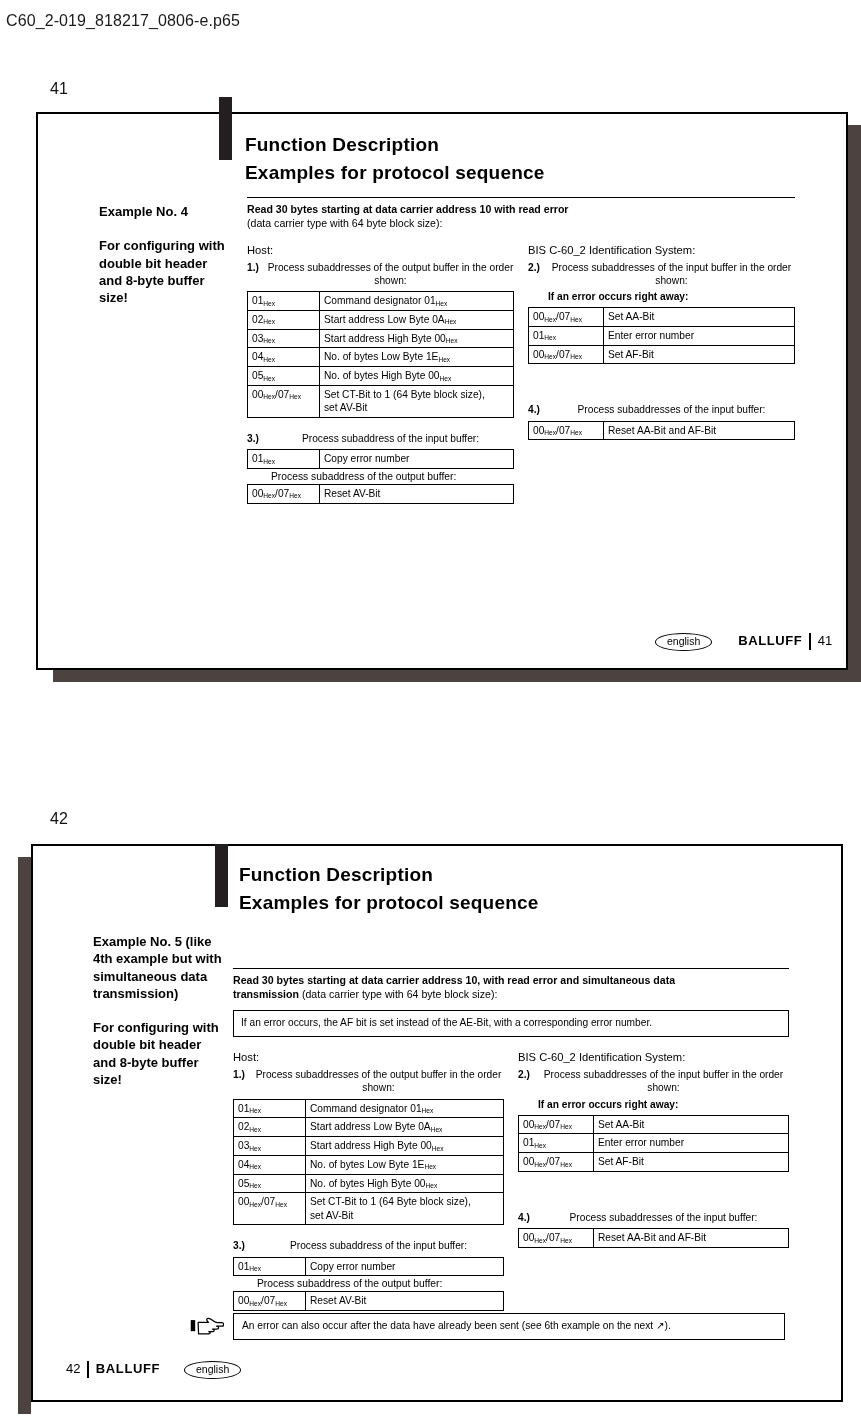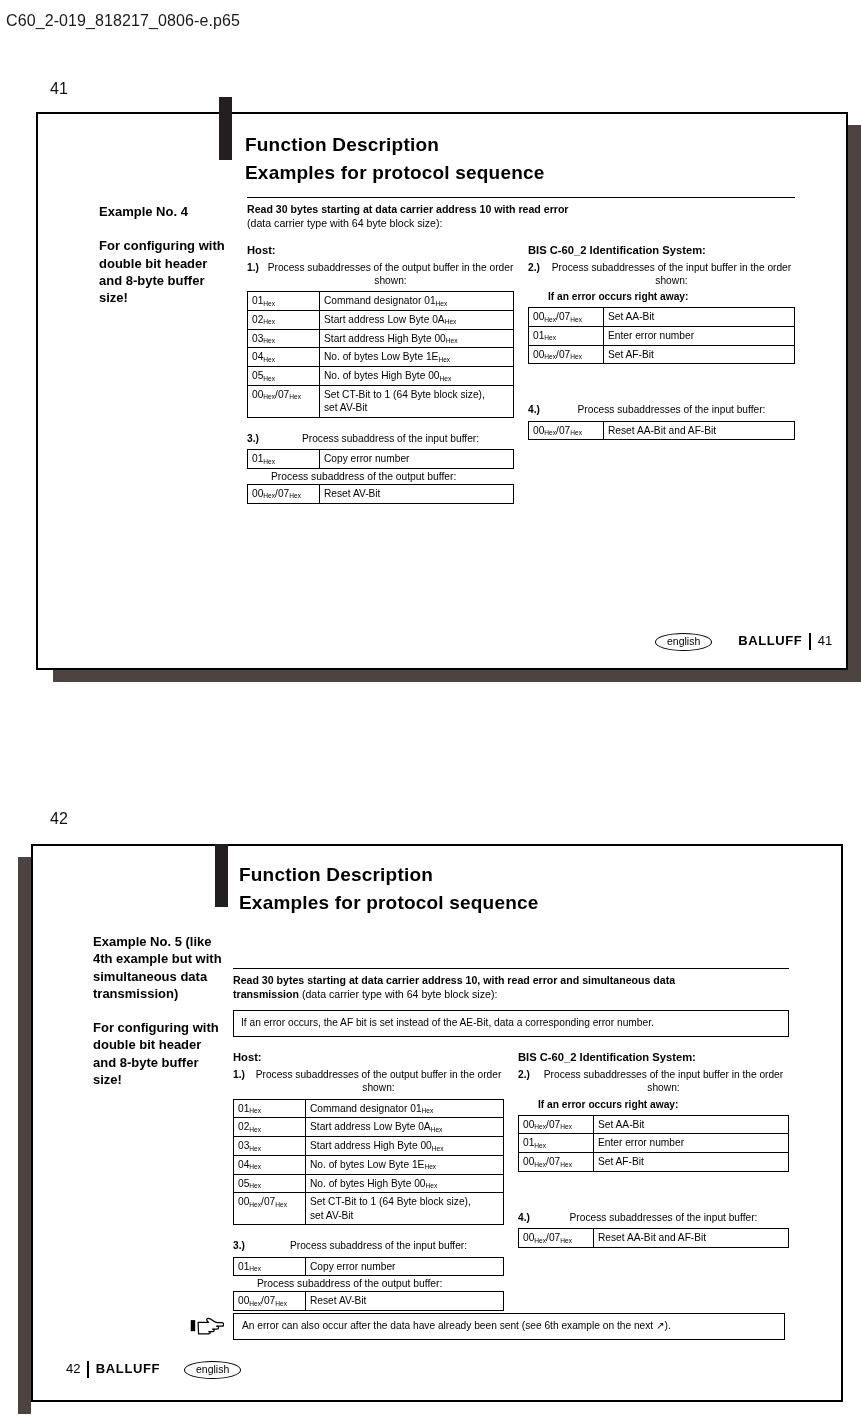--- a/index.html
+++ b/index.html
@@ -45,21 +45,21 @@
 
   .info-box {
     border: 1.3px solid #000; padding: 5px 7px 6px 7px;
     font-size: 10.2px; line-height: 1.42; margin-top: 8px;
   }
 
   .cols { display: flex; gap: 14px; }
   .col-l { width: 272px; }
   .col-r { width: 272px; }
 
-  .sect-head { font-size: 11.2px; font-weight: bold; margin-bottom: 5px; }
+  .sect-head { font-size: 11.2px; font-weight: normal; margin-bottom: 5px; }
   .step {
     display: flex; font-size: 10.2px; line-height: 1.3; margin-bottom: 4px;
   }
   .step-no { font-weight: bold; width: 20px; flex: 0 0 20px; }
   .step-txt { flex: 1 1 auto; text-align: center; }
   .sub-bold { font-size: 10.2px; font-weight: bold; margin: 1px 0 5px 20px; }
   .sub-plain { font-size: 10.3px; margin: 2px 0 2px 24px; }
 
   table.proto {
     border-collapse: collapse; width: 100%; table-layout: fixed;
@@ -256,21 +256,21 @@
   </div>
 
   <div class="main-col" style="left:233px;top:928px;width:556px;margin-top:40px;">
     <div class="rule"></div>
     <div class="lede">
       <b>Read 30 bytes starting at data carrier address 10, with read error and simultaneous data</b><br>
       <b>transmission</b><span> (data carrier type with 64 byte block size):</span>
     </div>
 
     <div class="info-box">
-      <div>If an error occurs, the AF bit is set instead of the AE-Bit, data a corresponding error number.</div>
+      <div>If an error occurs, the AF bit is set instead of the AE-Bit, with a corresponding error number.</div>
     </div>
 
     <div class="cols" style="margin-top:14px;">
 
       <div class="col-l">
         <div class="sect-head">Host:</div>
         <div class="step">
           <div class="step-no">1.)</div>
           <div class="step-txt">Process subaddresses of the output buffer in the order shown:</div>
         </div>

